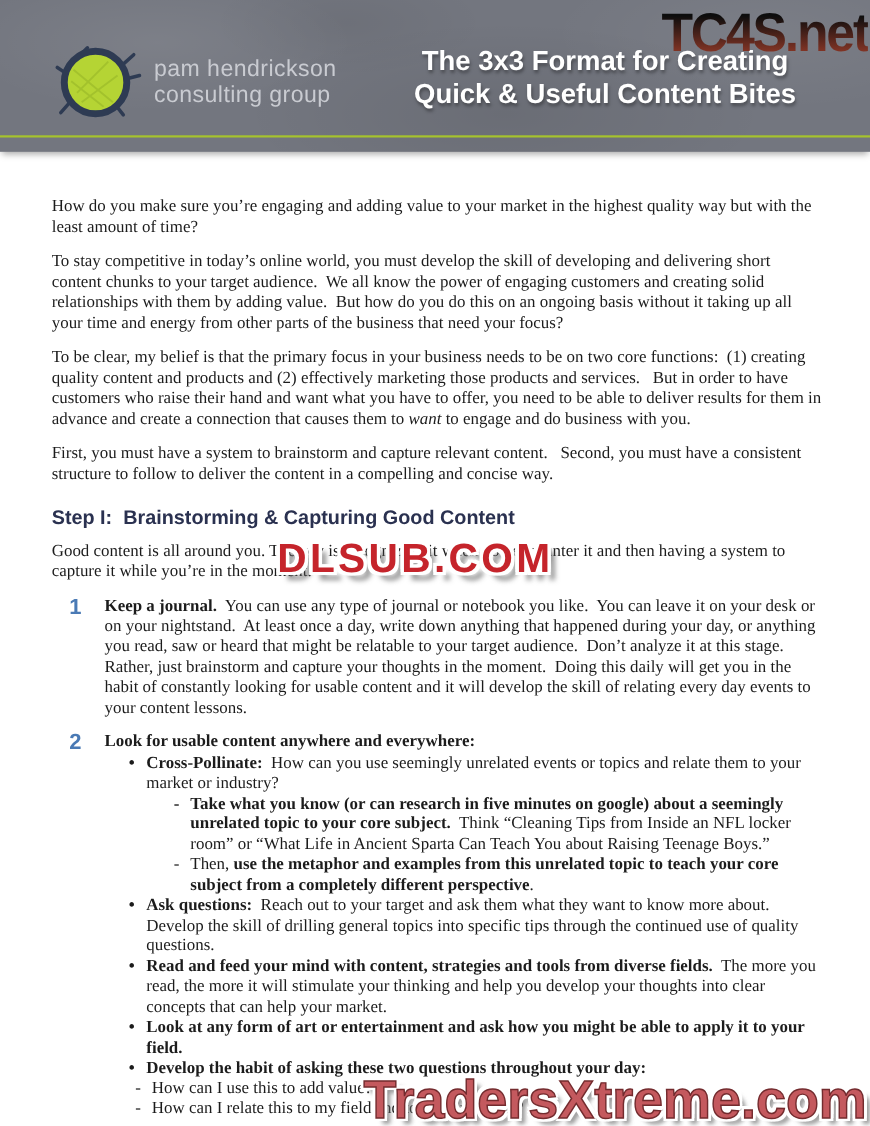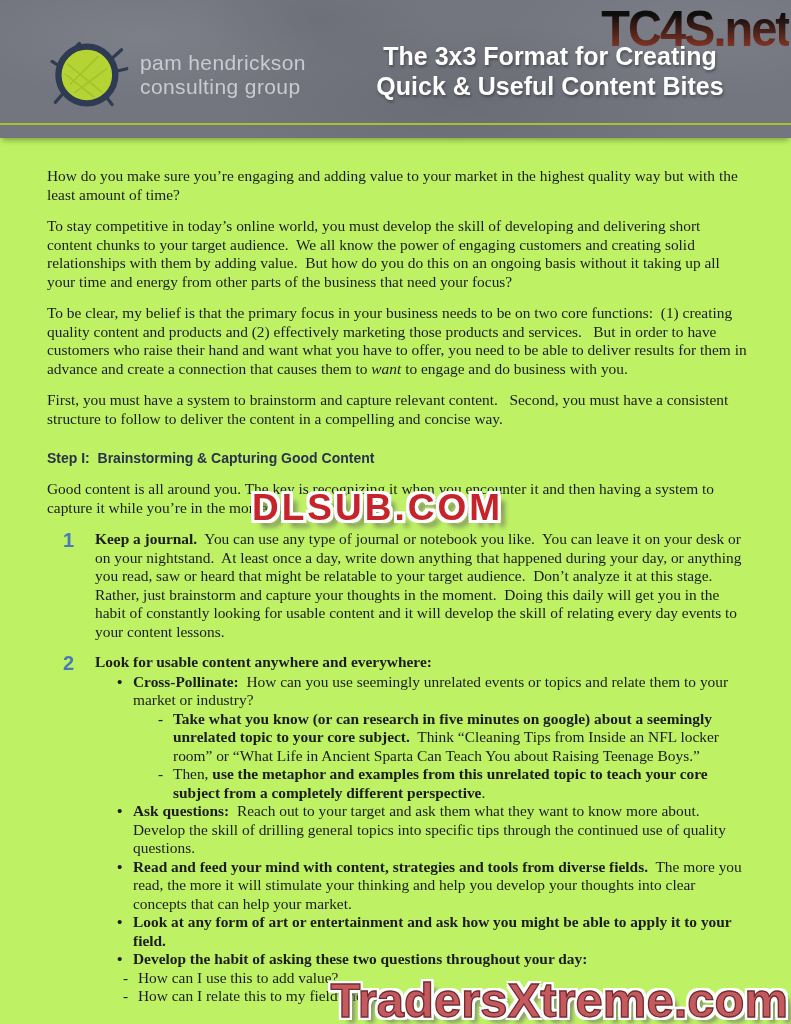--- a/index.html
+++ b/index.html
@@ -1,19 +1,19 @@
 <!DOCTYPE html>
 <html><head>
 <meta charset="utf-8">
 <style>
   * { margin:0; padding:0; box-sizing:border-box; }
   html,body { background:#e8e8e8; }
   .page {
     position:relative; width:791px; height:1024px;
-    background:#bef264; overflow:hidden; margin:0 auto;
+    background:#ffffff; overflow:hidden; margin:0 auto;
     font-family:"Liberation Serif", serif;
   }
 
   
   .header {
     position:absolute; left:0; top:0; width:791px; height:138px;
     background-color:#73767f;
     background-image:
       radial-gradient(ellipse 260px 90px at 18% 28%, rgba(255,255,255,0.07), rgba(255,255,255,0) 70%),
       radial-gradient(ellipse 340px 120px at 58% 75%, rgba(0,0,0,0.08), rgba(0,0,0,0) 70%),
@@ -64,30 +64,30 @@
     font-size:49px; letter-spacing:0px; color:#c4595e;
     -webkit-text-stroke:1.3px #732b2e;
     text-shadow:
       -3px -3px 0 #fff, 3px -3px 0 #fff, -3px 3px 0 #fff, 3px 3px 0 #fff,
       -3px 0 0 #fff, 3px 0 0 #fff, 0 -3px 0 #fff, 0 3px 0 #fff,
       6px 6px 4px rgba(110,110,110,0.7);
   }
 
   
   .content {
-    position:absolute; left:47px; top:167px; width:700px;
+    position:absolute; left:47px; top:179px; width:700px;
     font-size:15.4px; line-height:18.5px; color:#1c1c1c;
   }
   .content span { white-space:pre-wrap; }
   .para { margin:0 0 13px 0; white-space:pre-wrap; }
   .b { font-weight:bold;text-align:center; }
   .i { font-style:italic;text-align:center; }
   .step-heading {
     font-family:"Liberation Sans", sans-serif; font-weight:bold;
-    font-size:14px; line-height:26px; color:#2a3150;
+    font-size:18px; line-height:26px; color:#2a3150;
     margin:17px 0 9px 0; white-space:pre-wrap;
   }
   .num-item { display:flex; margin:12px 0 0 16px; }
   .num {
     flex:none; width:32px; padding-top:1px;
     font-family:"Liberation Sans", sans-serif; font-weight:bold;
     font-size:20px; color:#4a7ab5; line-height:18.5px;
   }
   .num-text { flex:1; }
   .bullet { display:flex; }

